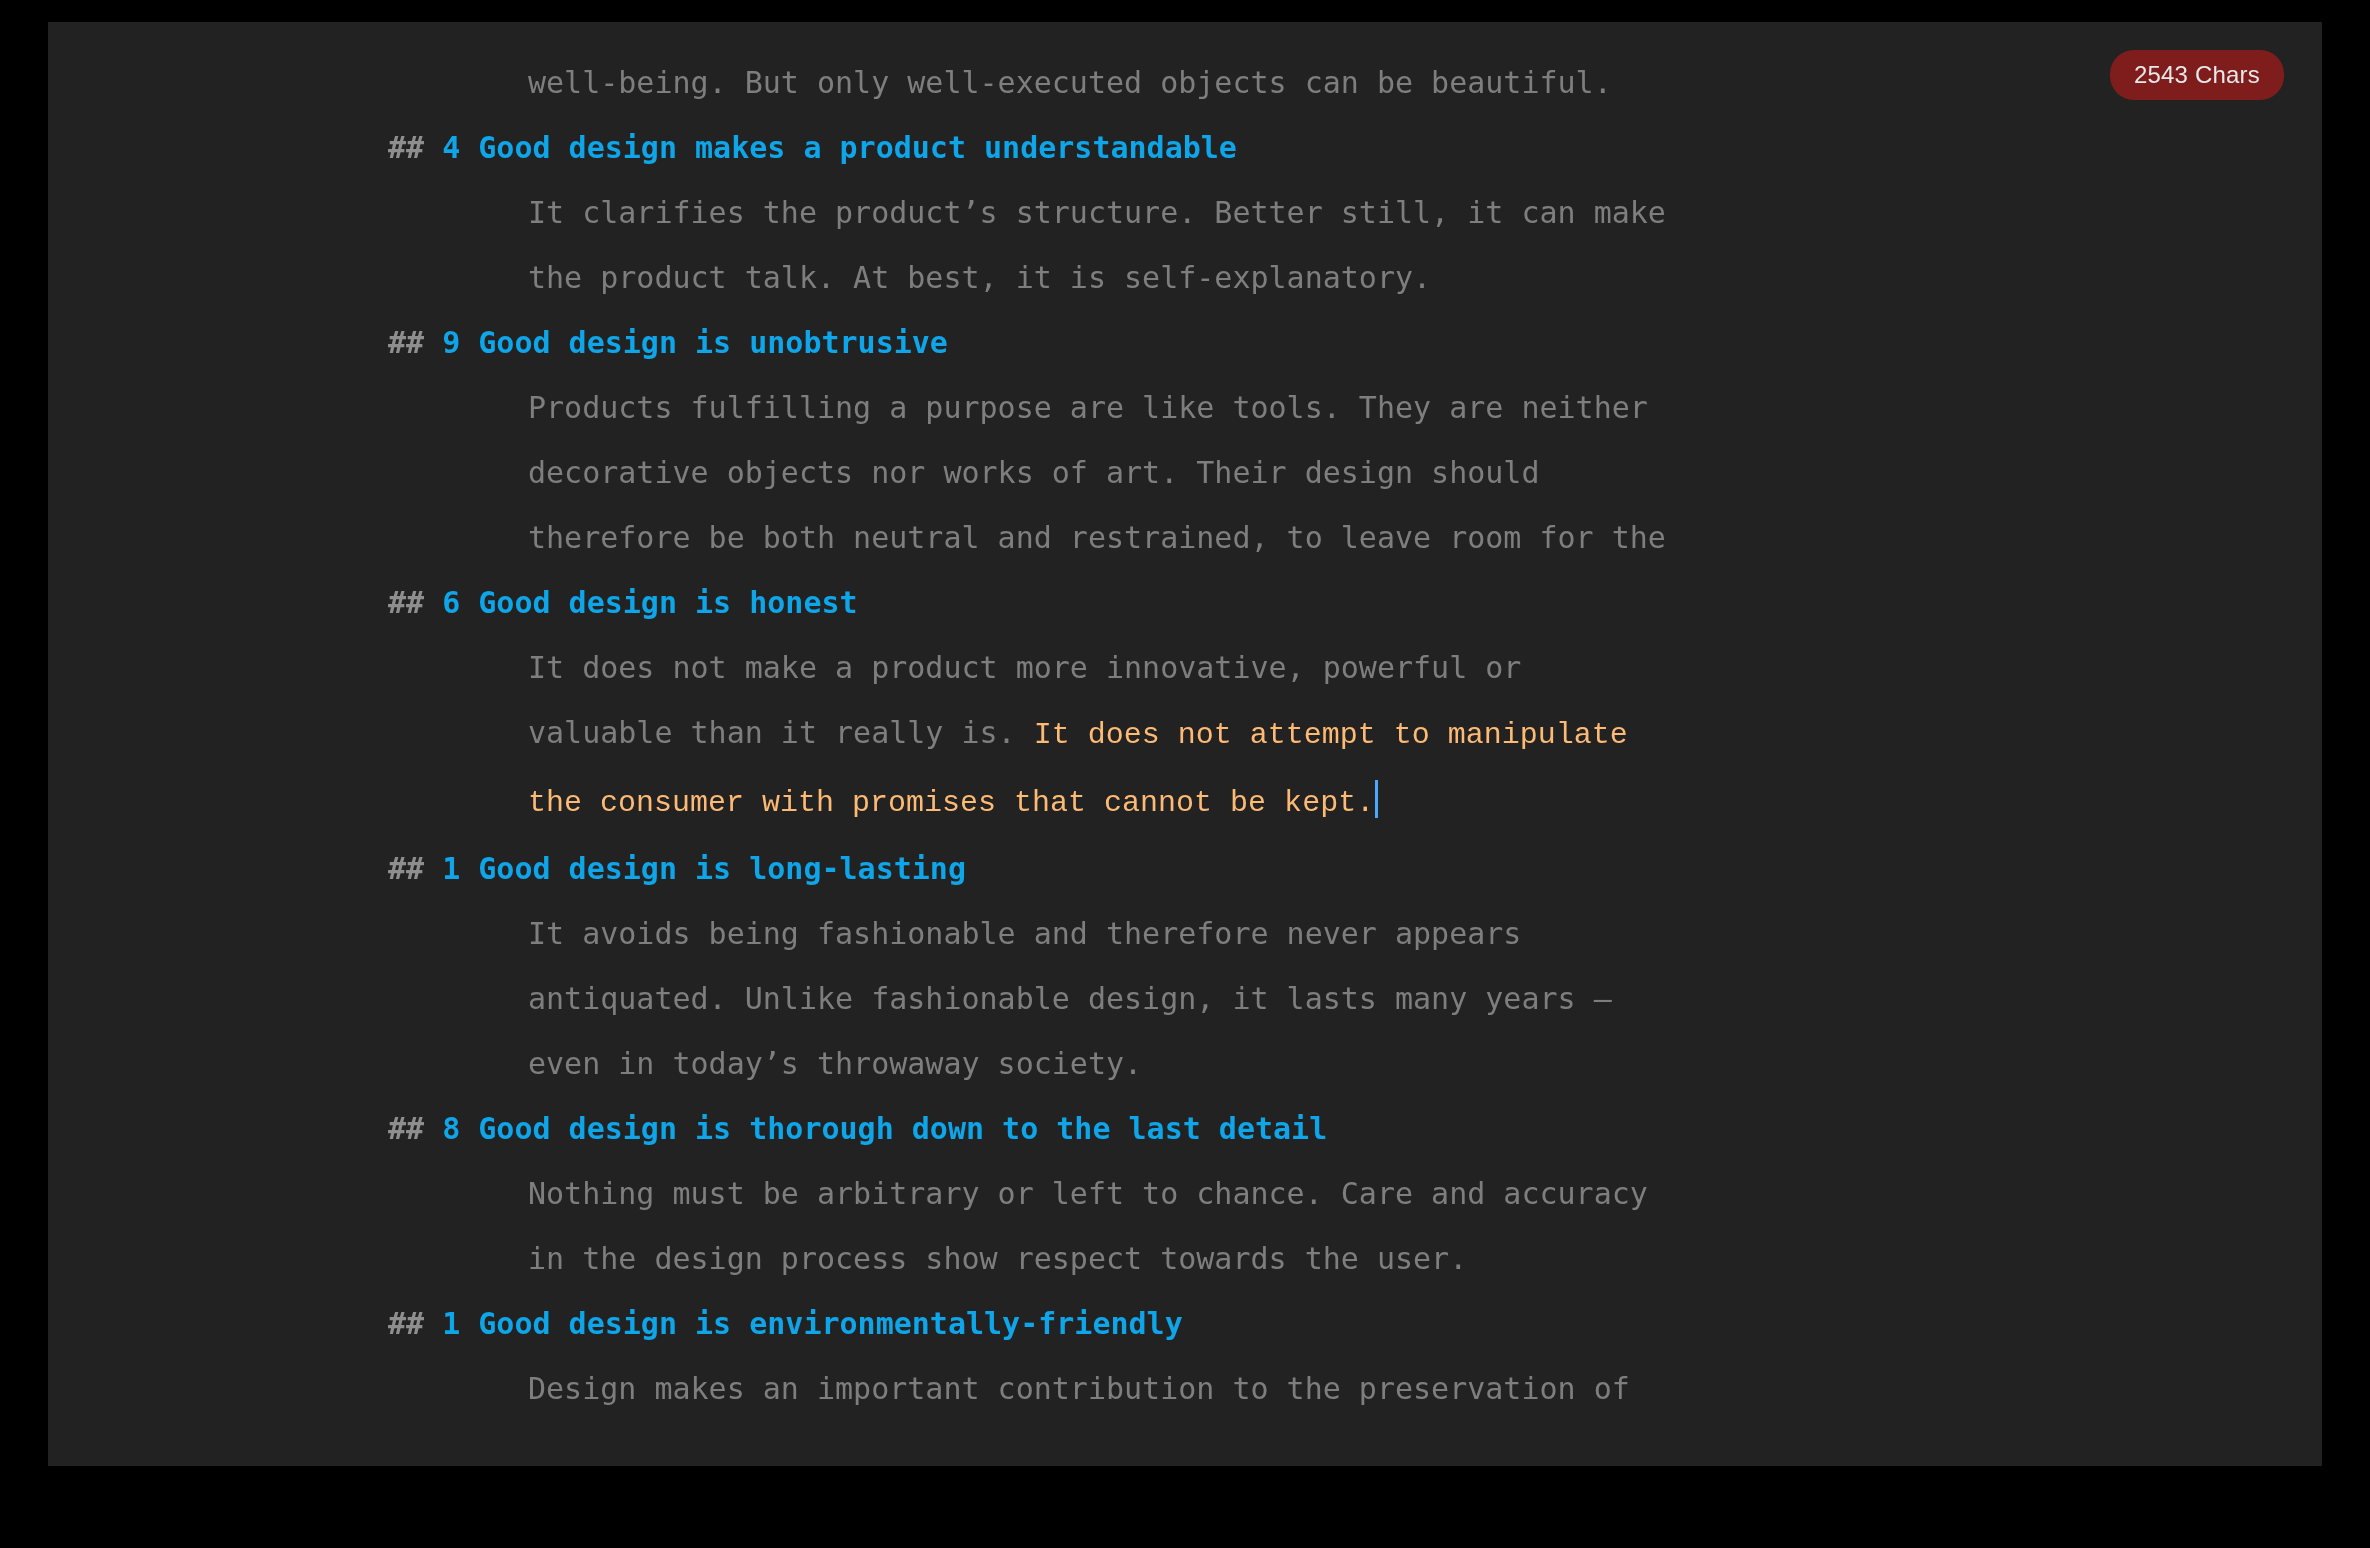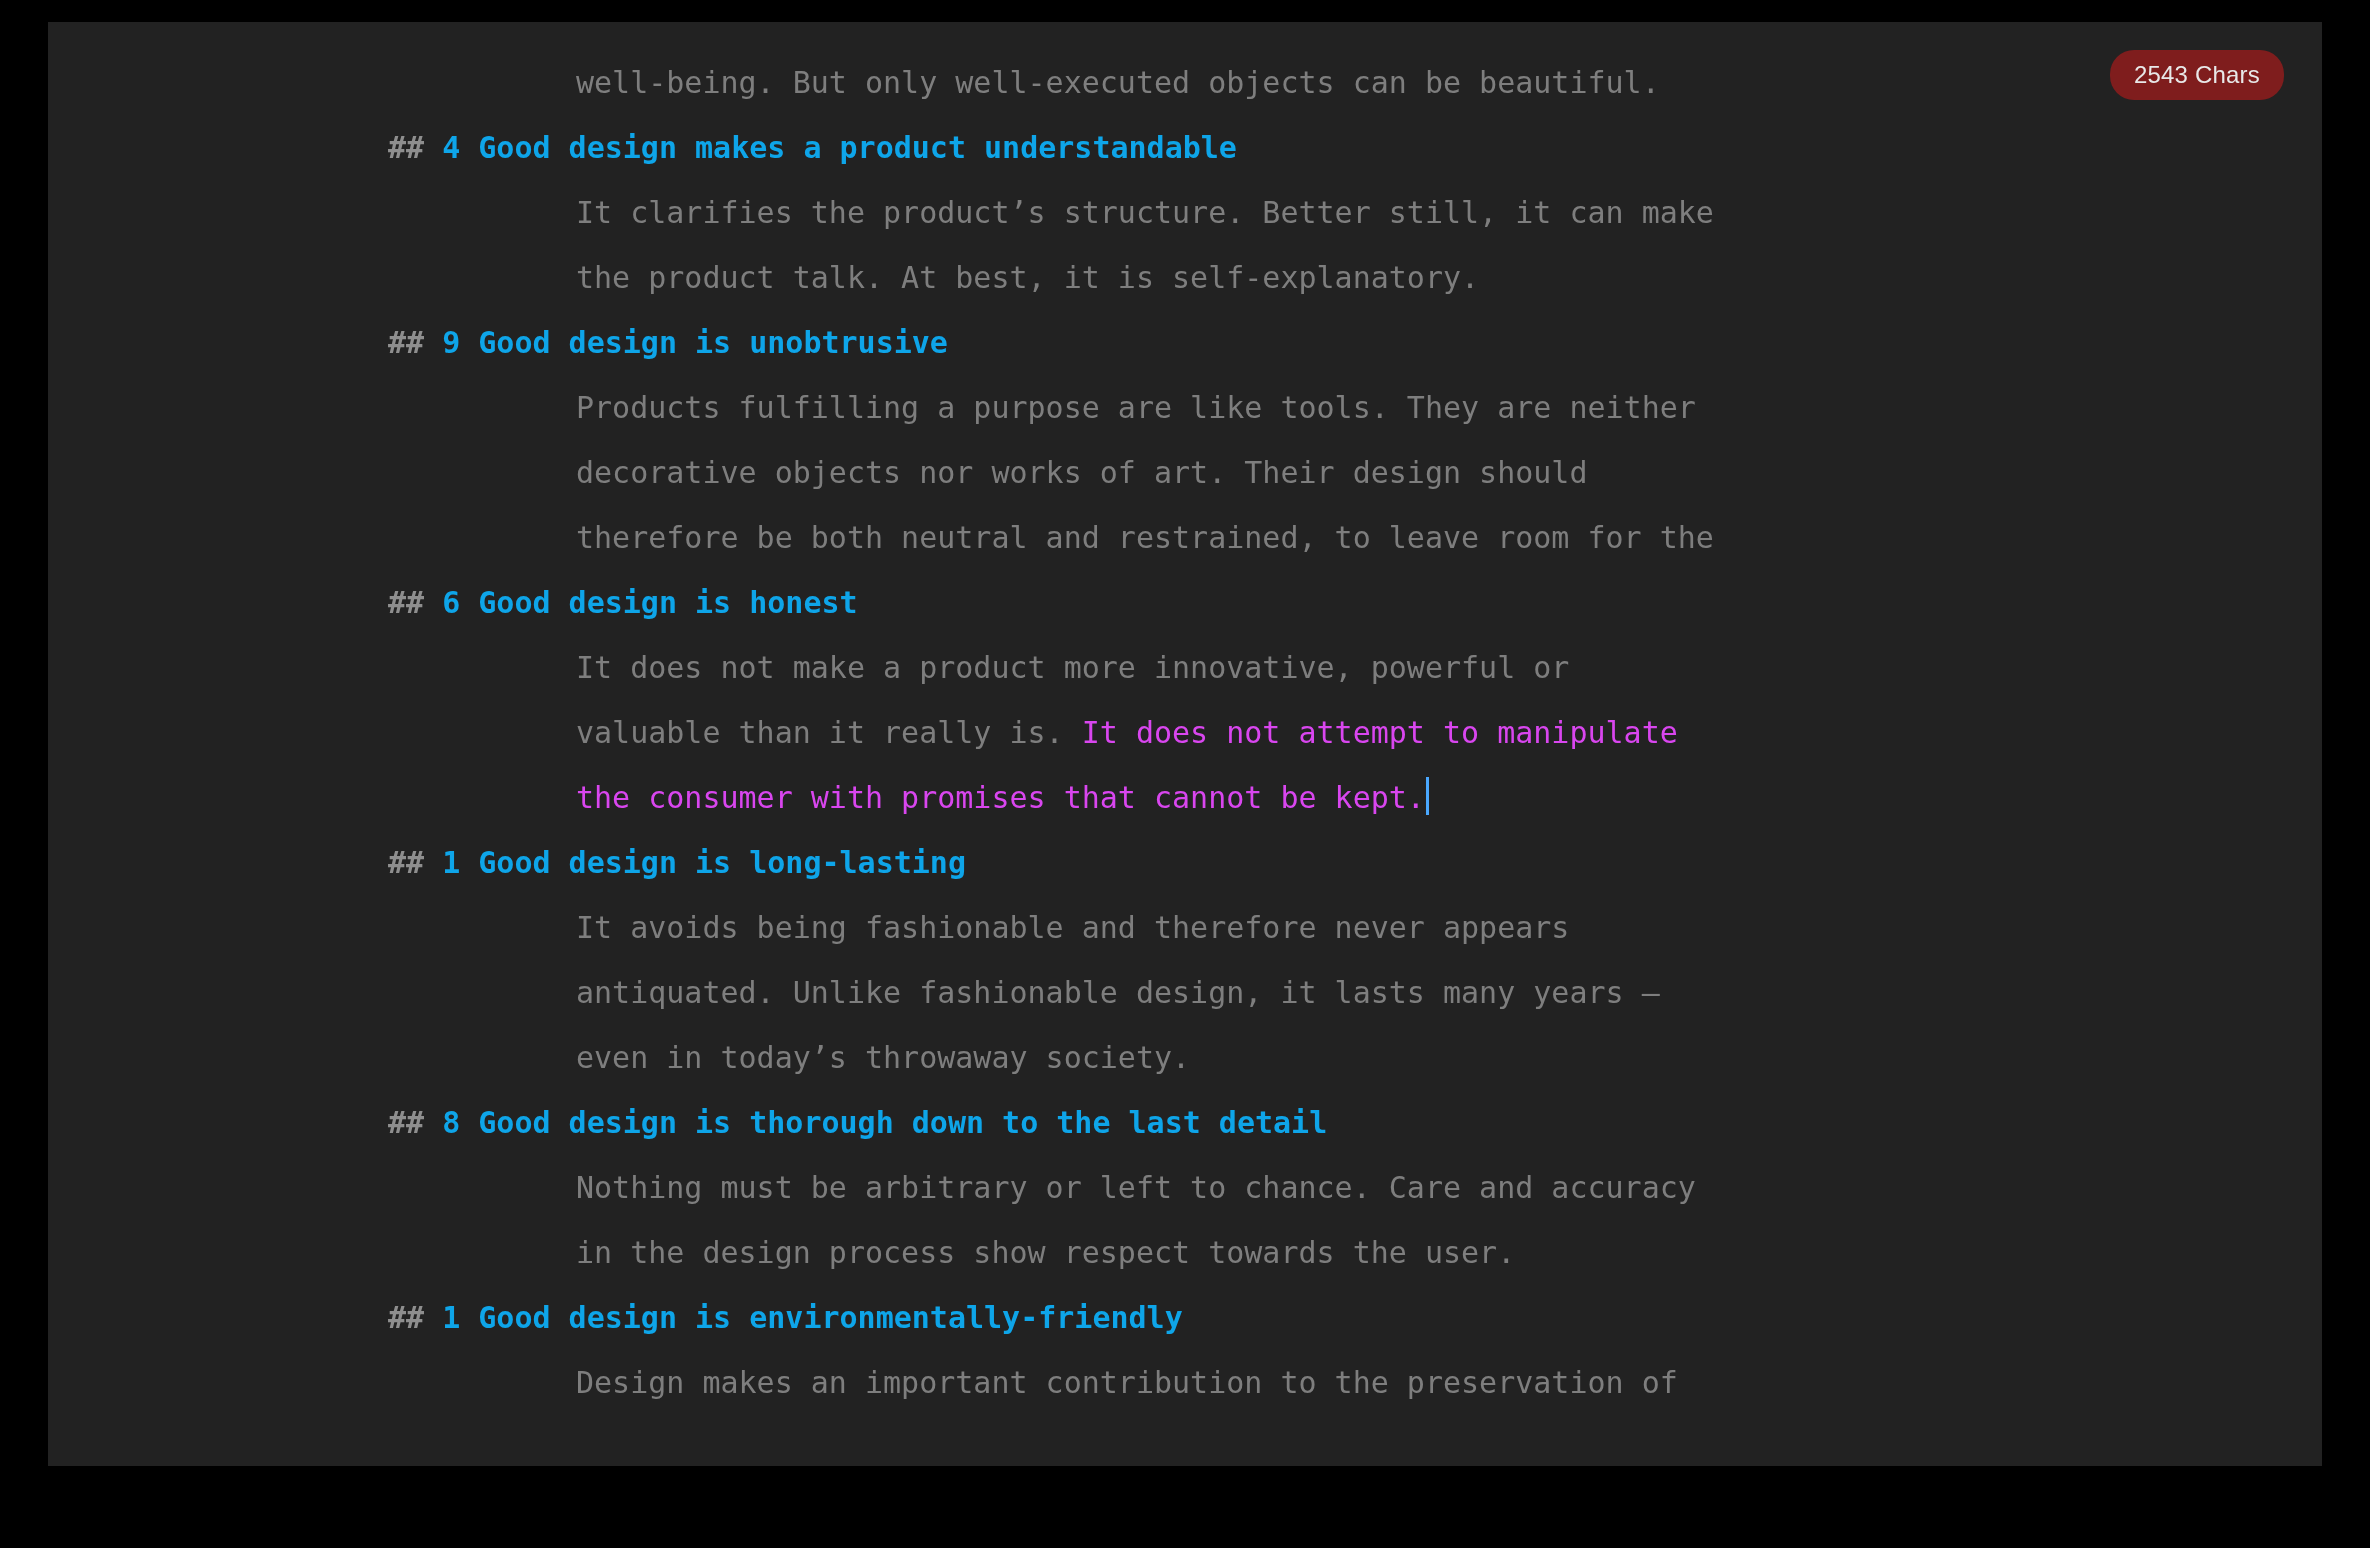--- a/index.html
+++ b/index.html
@@ -57,39 +57,39 @@
   .line {
     white-space: pre;
     padding-left: 410px;
     text-indent: -70px;
     position: relative;
   }
 
   .line.body-line {
     padding-left: 480px;
     text-indent: 0;
-    margin-left: 48px;
   }
 
   .hmark {
     color: #8e8e8e;
     font-weight: bold;
   }
 
   .htext {
     color: #0ea5e9;
     font-weight: bold;
   }
 
   .dim {
     color: #7e7e7e;
   }
 
   .bright {
-    color: #d946ef;
+    color: #fdba74;
+    font-family: Liberation Mono, monospace;
   }
 
   .caret {
     display: inline-block;
     width: 3px;
     height: 38px;
     background: #4aa8ff;
     vertical-align: -7px;
     margin-left: 1px;
   }

